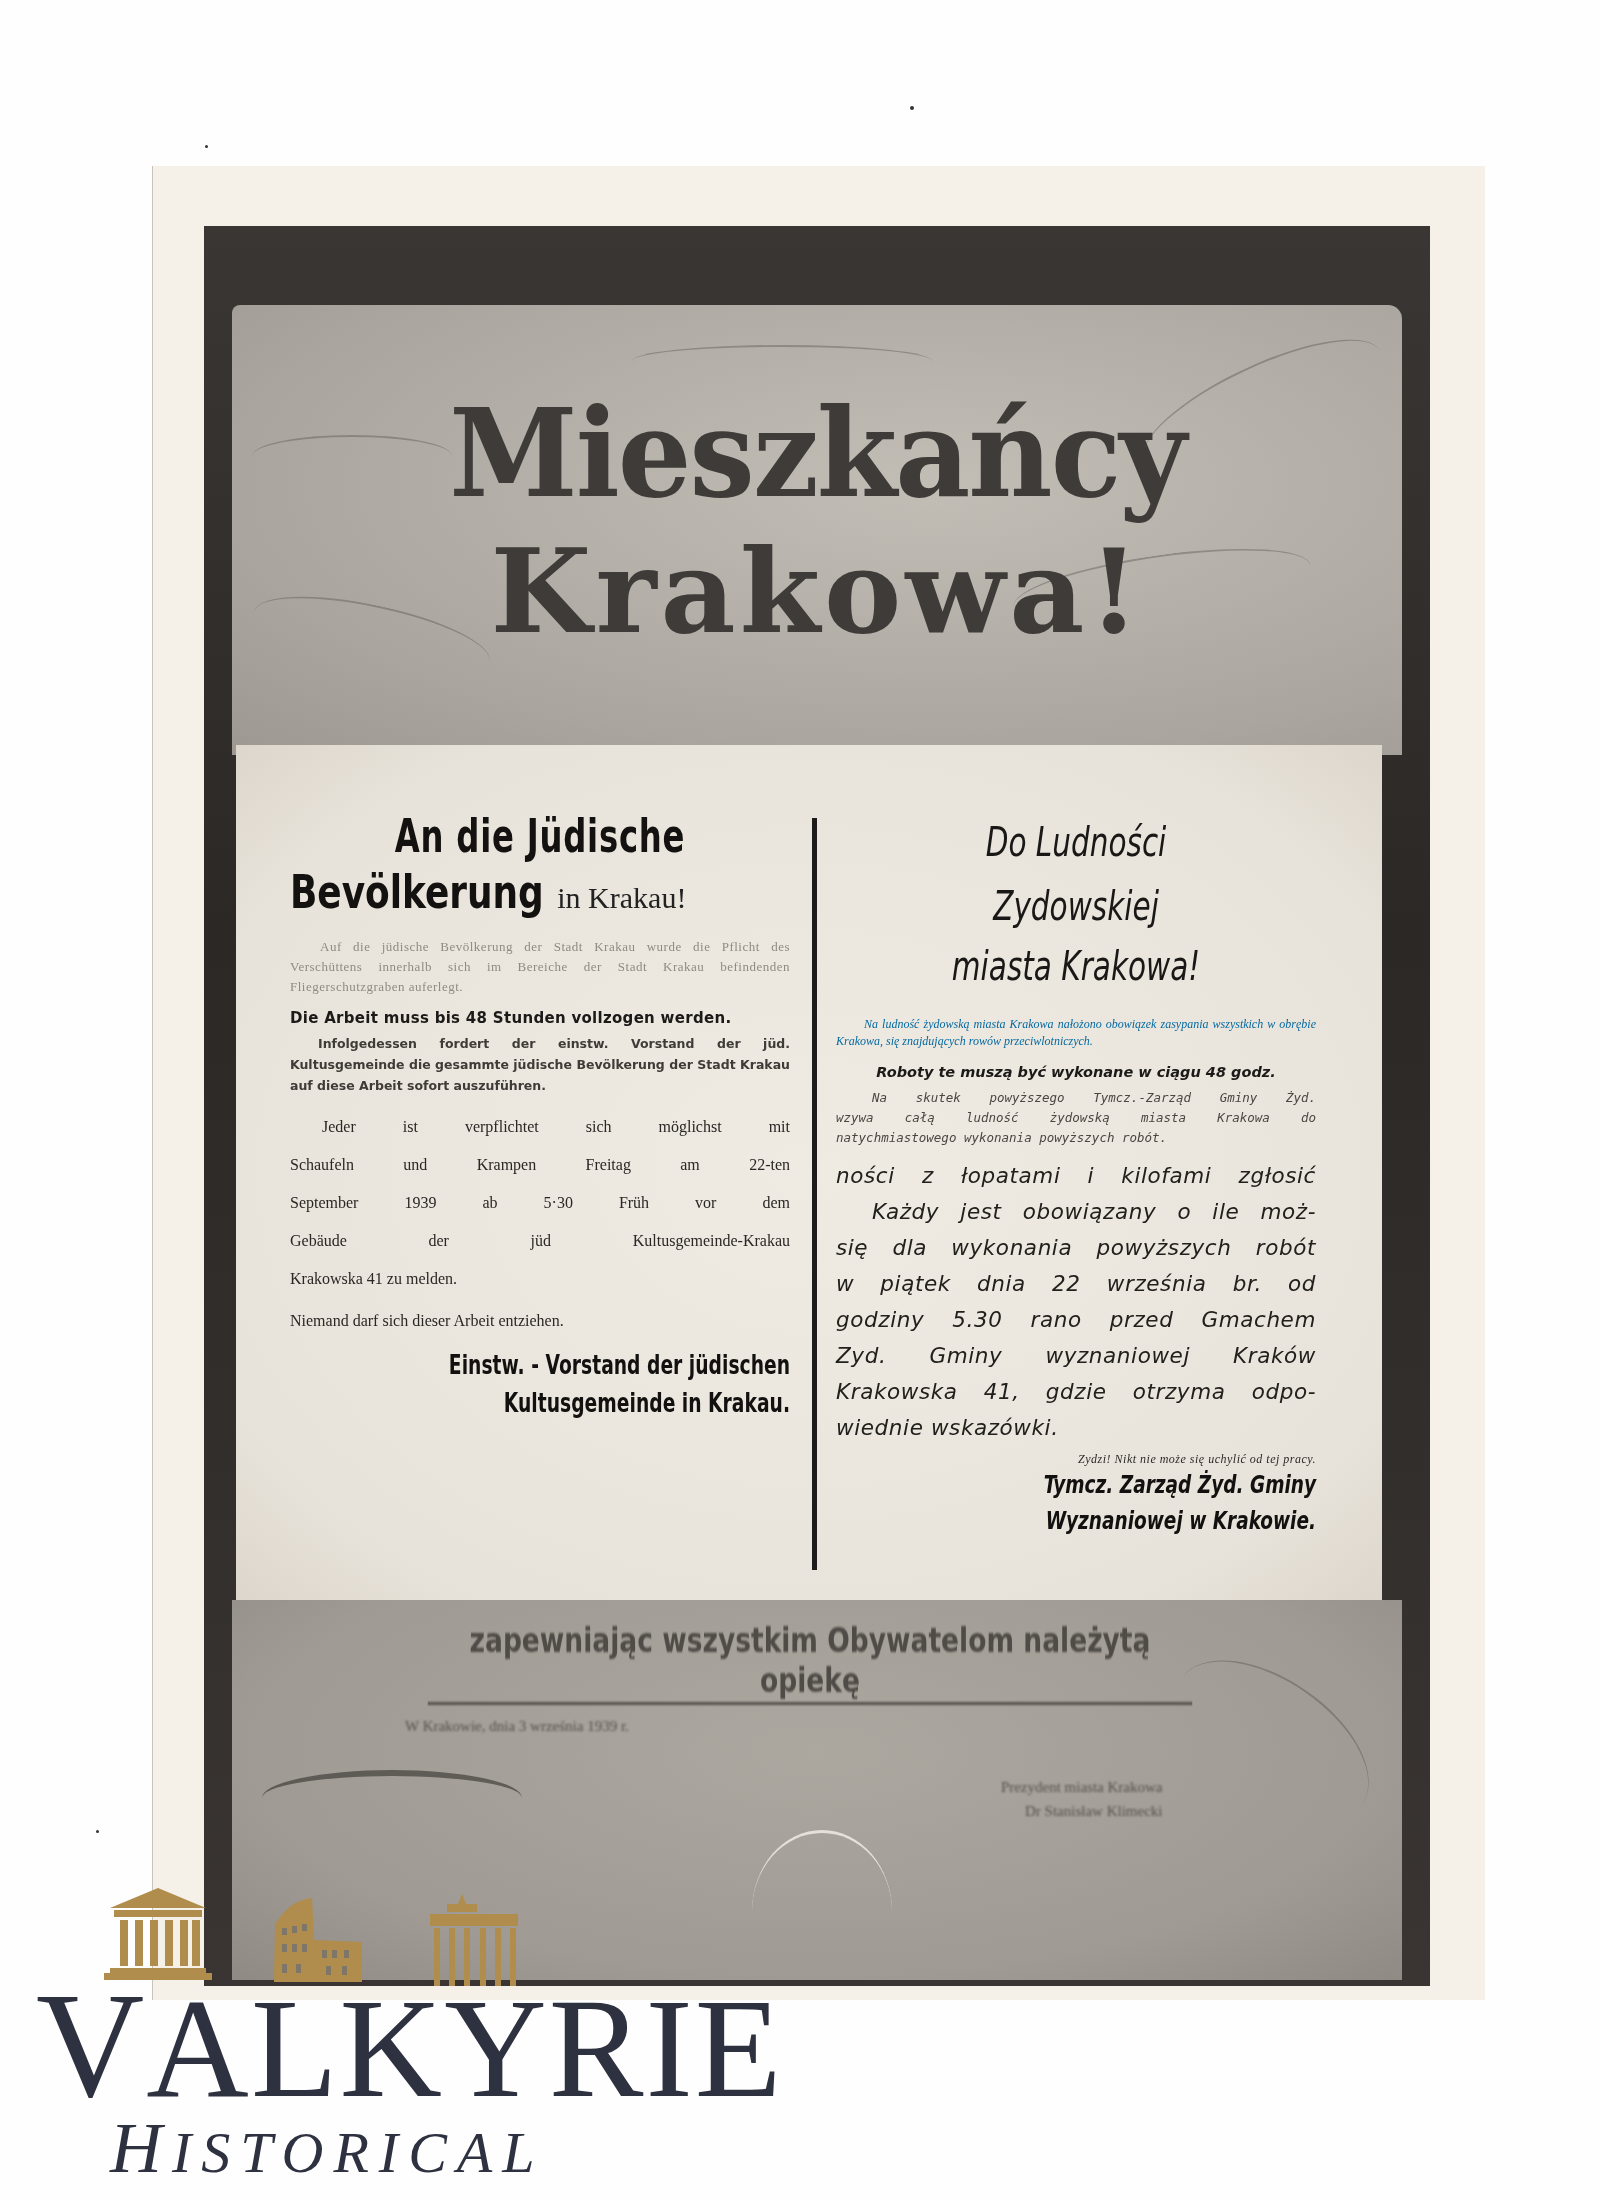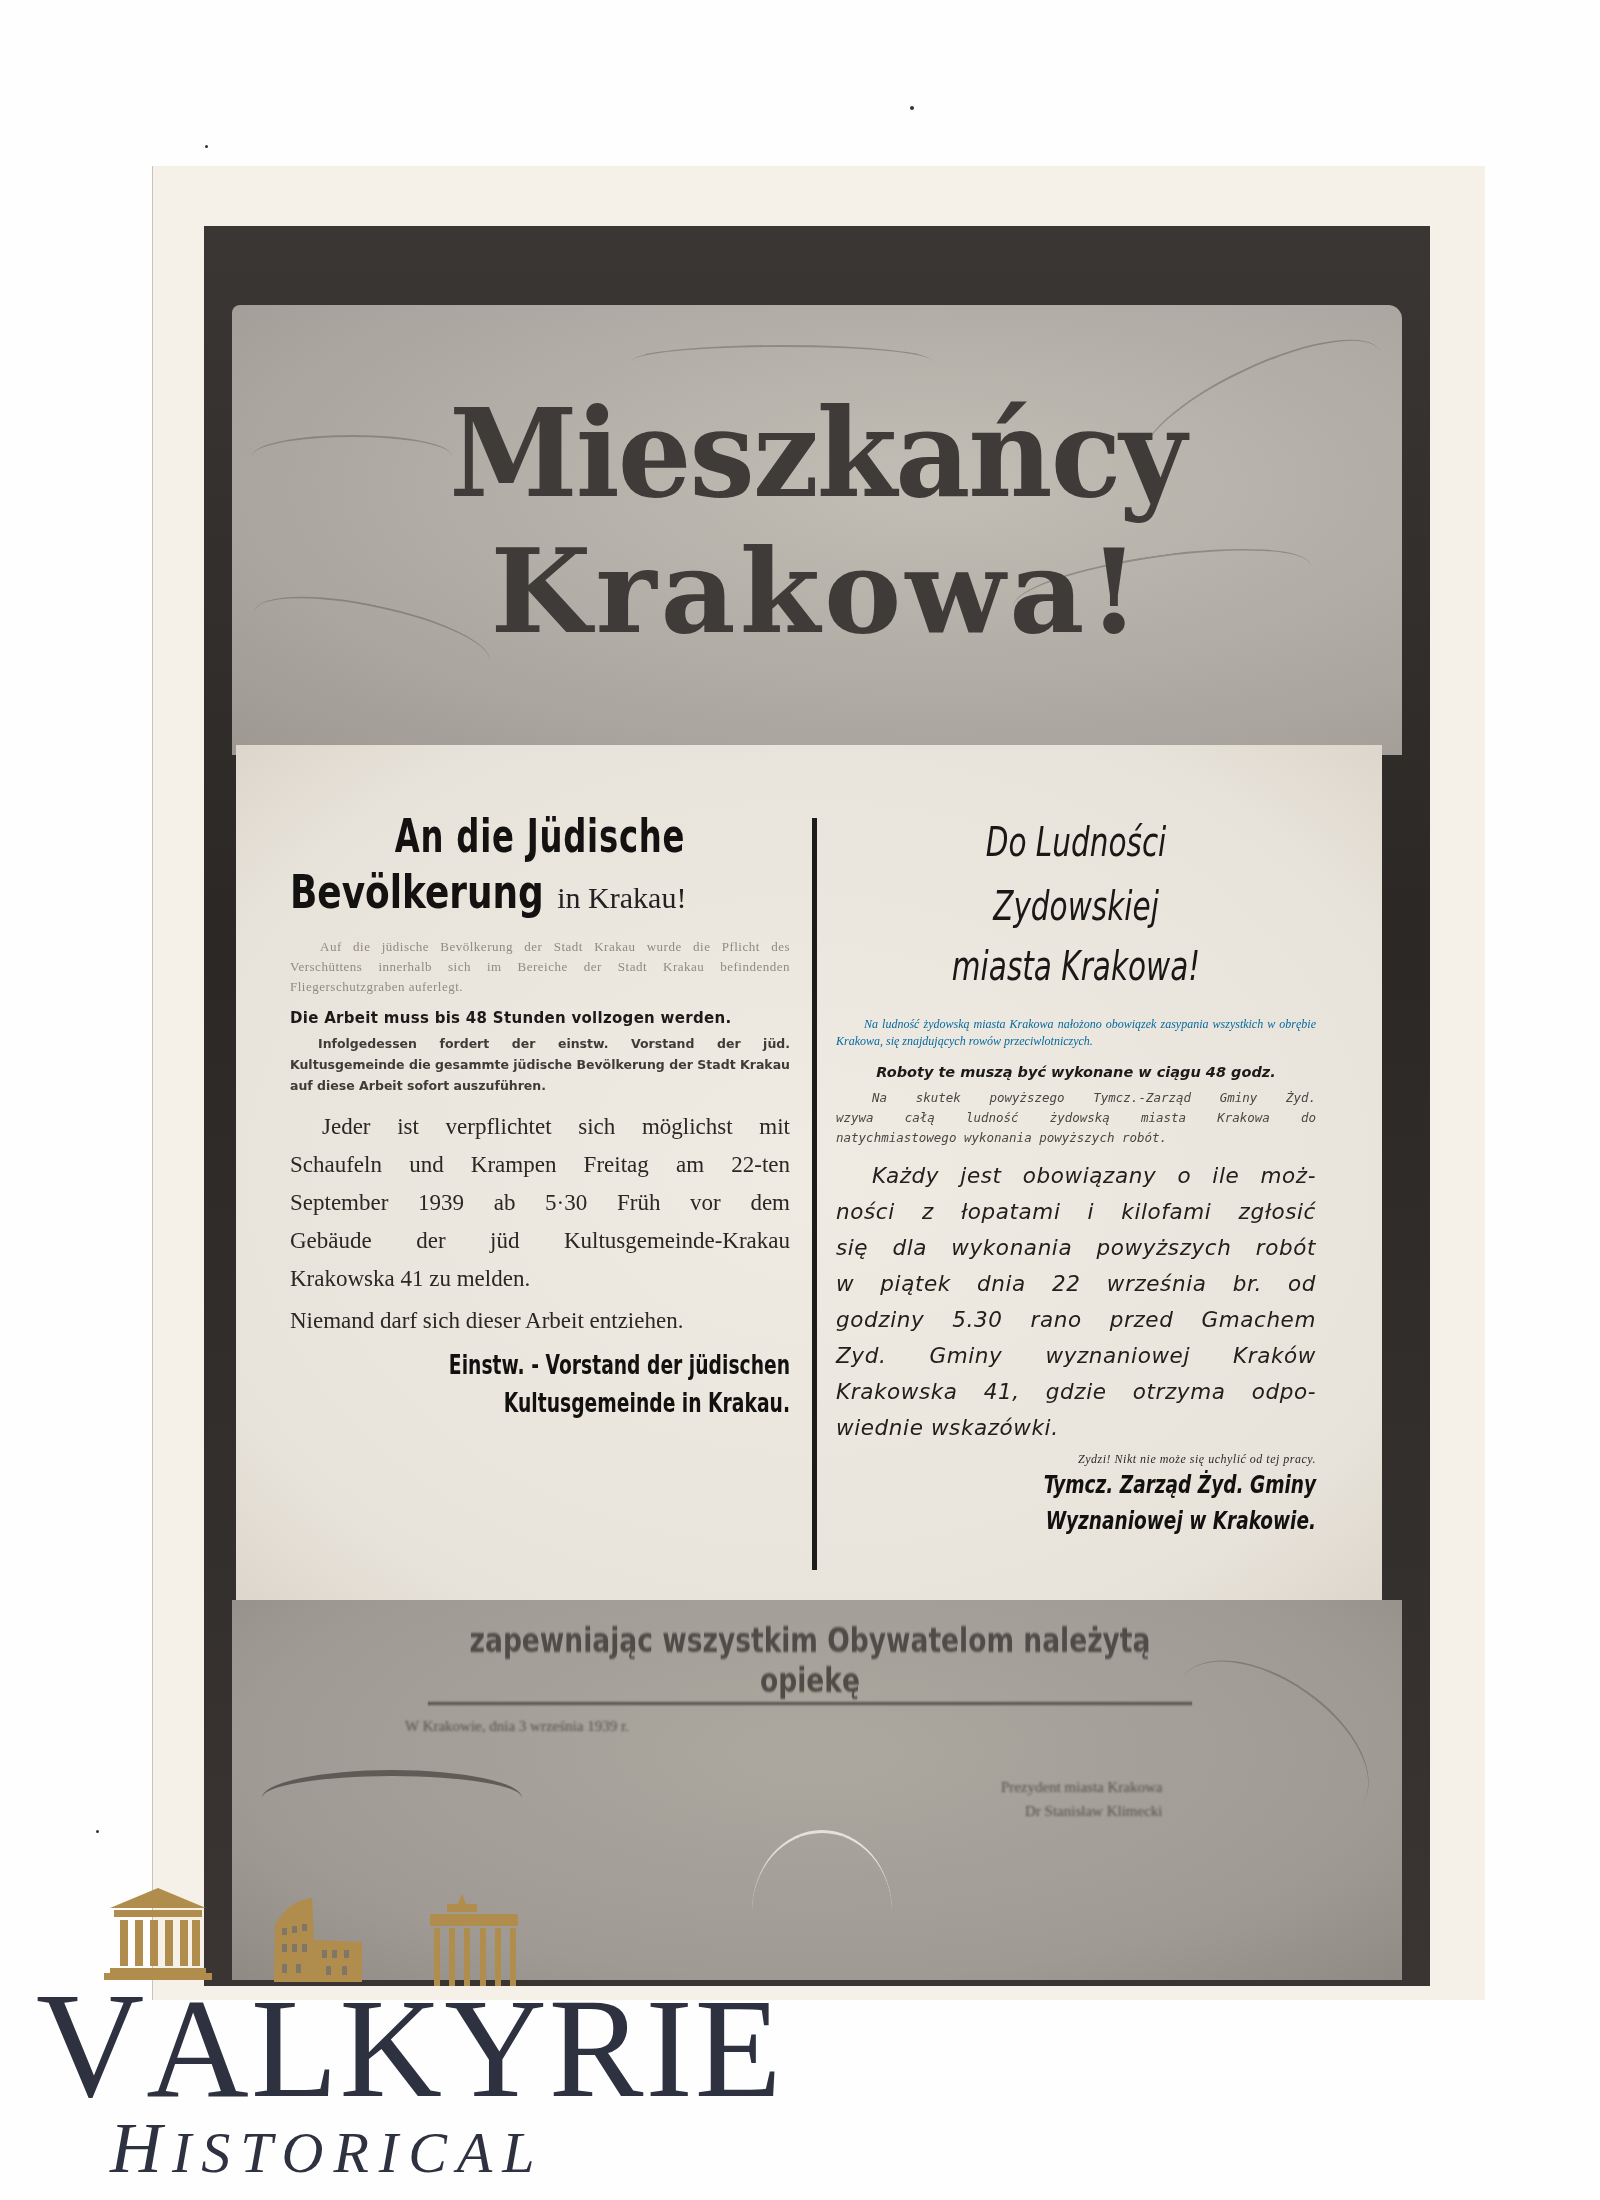--- a/index.html
+++ b/index.html
@@ -36,21 +36,21 @@
     transform:scaleX(0.78); transform-origin:center; }
   .de-title2 { font-family:"DejaVu Sans", sans-serif; font-weight:bold; font-size:46px; color:#141210;
     display:inline-block; transform:scaleX(0.78); transform-origin:left; }
   .de-title-small { font-family:"Liberation Serif", serif; font-size:30px; font-weight:normal; color:#222; }
   .faint { font-size:13px; line-height:20px; color:#8f8a82; text-align:justify; letter-spacing:0.5px;
     filter:blur(0.6px); }
   .boldline { font-family:"DejaVu Sans", sans-serif; font-weight:bold; font-size:15px; color:#1c1a18;
     text-align:left; letter-spacing:0.3px; }
   .semi-faint { font-family:"DejaVu Sans", sans-serif; font-weight:bold; font-size:12.5px; line-height:21px;
     color:#3f3b37; text-align:justify; filter:blur(0.5px); }
-  .body-de { font-family:"Liberation Serif", serif; font-size:23px; line-height:38px; color:#2a2724;
+  .body-de { font-family:"Liberation Serif", serif; font-size:16px; line-height:38px; color:#2a2724;
     text-align:justify; text-align-last:justify; }
   .body-de.last { text-align-last:left; }
   .sig-de { font-family:"DejaVu Sans", sans-serif; font-weight:bold; font-size:26px; line-height:38px;
     color:#121110; text-align:right; transform:scaleX(0.72); transform-origin:right; }
 
   .pl-title { font-family:"DejaVu Sans", sans-serif; font-size:41px; line-height:64px; color:#1a1816;
     text-align:center; transform:scaleX(0.72); transform-origin:center; }
   .pl-faint { font-size:12px; line-height:17px; color:#0369a1; text-align:justify; filter:blur(0.6px); }
   .pl-bold { font-family:"DejaVu Sans", sans-serif; font-weight:bold; font-size:14.5px; color:#1c1a18; text-align:center; }
   .pl-mono { font-family:"DejaVu Sans Mono", monospace; font-size:12.5px; line-height:20px; color:#4a4640;
@@ -129,22 +129,22 @@
   <div class="pl-title">Do Ludności Zydowskiej</div>
   <div class="pl-title" style="margin-top:-4px;">miasta Krakowa!</div>
   <div class="pl-faint" style="margin-top:18px; text-indent:28px;">Na ludność żydowską miasta Krakowa nałożono obowiązek zasypania wszystkich w obrębie Krakowa, się znajdujących rowów przeciwlotniczych.</div>
   <div class="pl-bold" style="margin-top:14px;">Roboty te muszą być wykonane w ciągu 48 godz.</div>
   <div style="margin-top:8px;">
     <div class="pl-mono" style="padding-left:36px;">Na skutek powyższego Tymcz.-Zarząd Gminy Żyd.</div>
     <div class="pl-mono">wzywa całą ludność żydowską miasta Krakowa do</div>
     <div class="pl-mono last">natychmiastowego wykonania powyższych robót.</div>
   </div>
   <div style="margin-top:10px;">
+    <div class="body-pl">ności z łopatami i kilofami zgłosić</div>
     <div class="body-pl" style="padding-left:36px;">Każdy jest obowiązany o ile moż-</div>
-    <div class="body-pl">ności z łopatami i kilofami zgłosić</div>
     <div class="body-pl">się dla wykonania powyższych robót</div>
     <div class="body-pl">w piątek dnia 22 września br. od</div>
     <div class="body-pl">godziny 5.30 rano przed Gmachem</div>
     <div class="body-pl">Zyd. Gminy wyznaniowej Kraków</div>
     <div class="body-pl">Krakowska 41, gdzie otrzyma odpo-</div>
     <div class="body-pl last">wiednie wskazówki.</div>
   </div>
   <div class="pl-warn" style="margin-top:6px;">Zydzi! Nikt nie może się uchylić od tej pracy.</div>
   <div style="">
     <div class="sig-pl">Tymcz. Zarząd Żyd. Gminy</div>

